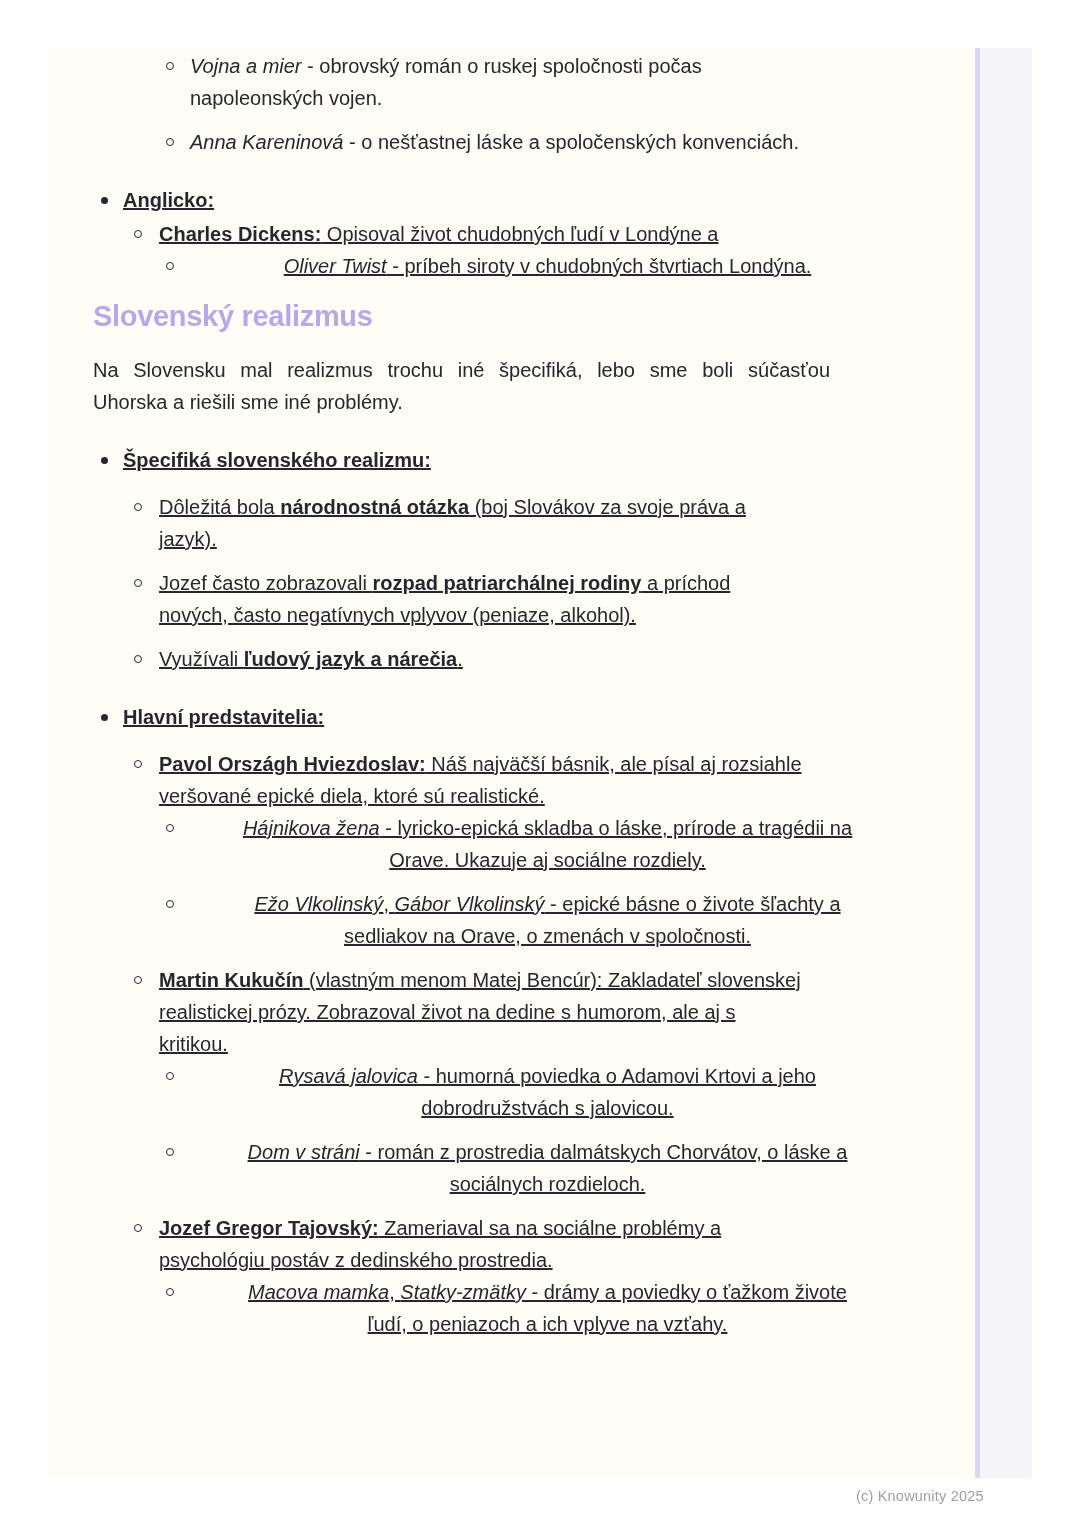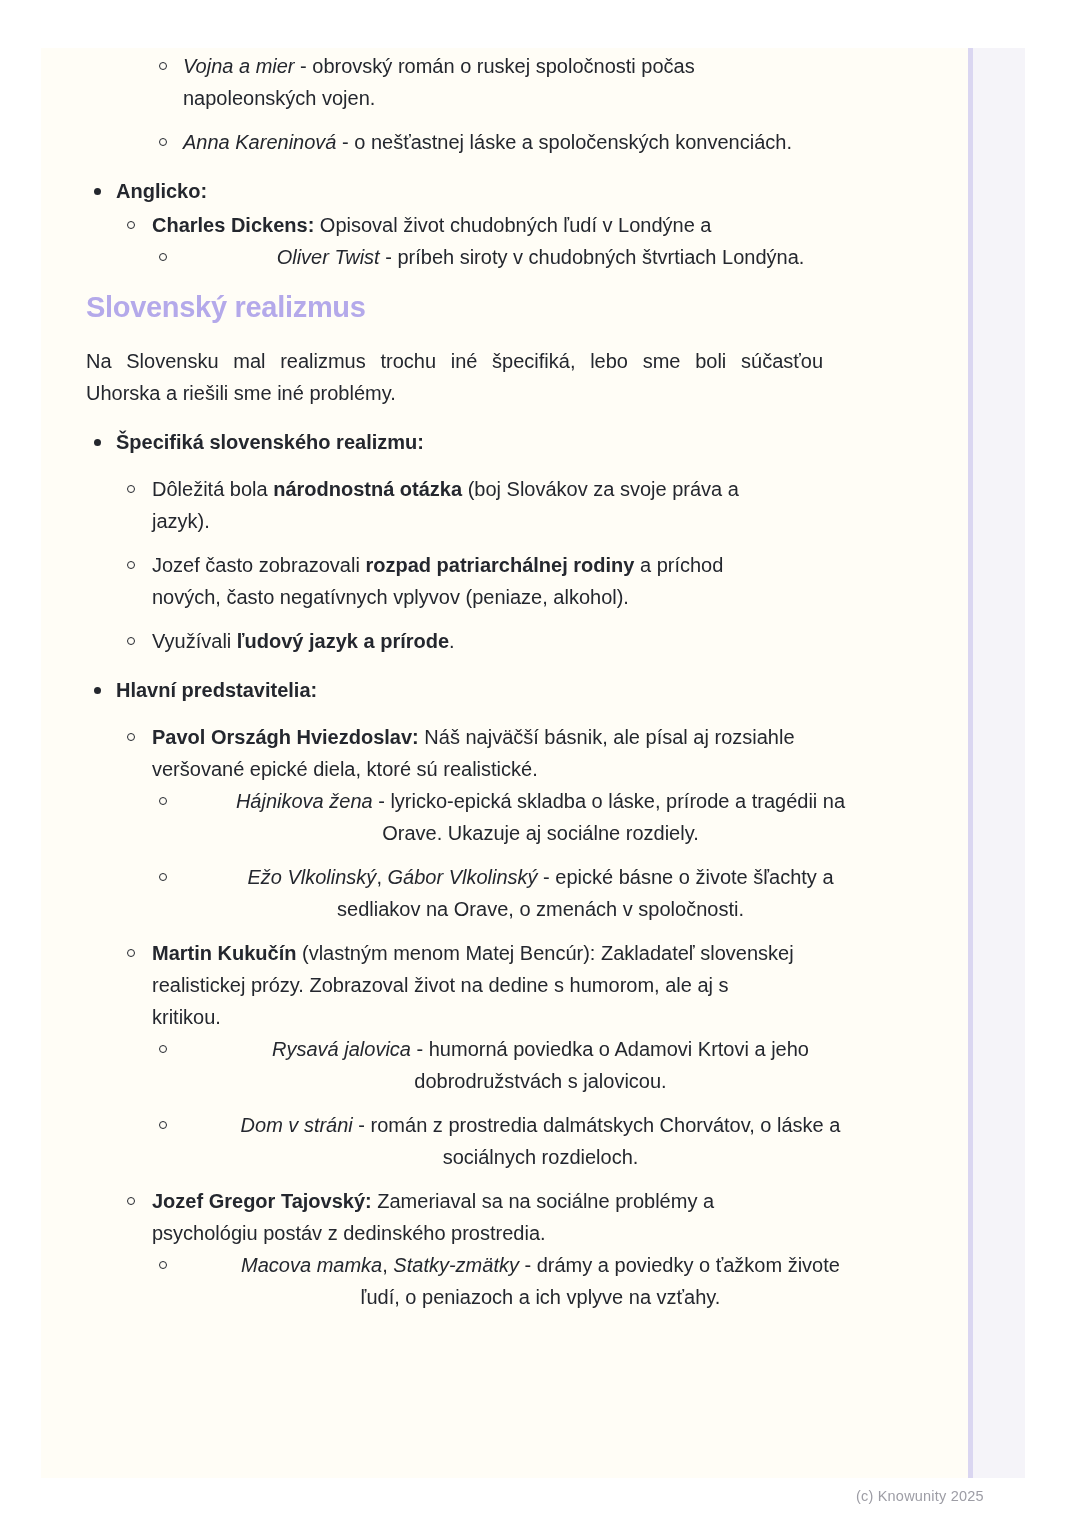--- a/index.html
+++ b/index.html
@@ -15,41 +15,41 @@
   html,body{width:1080px;height:1528px;}
   body{
     position:relative;
     background:var(--outer-bg);
     font-family:"Liberation Sans","DejaVu Sans",sans-serif;
     color:var(--text);
     overflow:hidden;
   }
   .document-card{
     position:absolute;
-    left:41px;top:48px;
+    left:48px;top:48px;
     width:984px;height:1430px;
     display:flex;
   }
   .page-content{
     width:927px;height:100%;
     background:var(--page-bg);
     padding:2px 70px 0 45px;
     overflow:hidden;
     font-size:20px;
     line-height:32px;
   }
   .page-edge-line{width:5px;height:100%;background:var(--strip-line);}
   .side-panel-strip{flex:1;height:100%;background:var(--strip-panel);}
   ul{list-style:none;}
   li{position:relative;margin-bottom:12px;}
   li>ul{margin-top:2px;}
   li>ul.l3{margin-top:0;text-align:center;}
   ul.spaced{margin-top:15px !important;}
   ul.root{margin-left:66px;}
-  ul.l1>li{padding-left:30px;margin-top:17px;}
+  ul.l1>li{padding-left:30px;margin-top:26px;text-decoration:underline;}
   ul.l2>li{padding-left:36px;}
   ul.l3>li{padding-left:31px;}
   .marker{
     position:absolute;
     width:7px;height:7px;
     border-radius:50%;
     top:12.5px;
   }
   .marker.disc{background:var(--text);left:8px;}
   .marker.circ{
@@ -133,21 +133,21 @@
               <div class="tline"><span>Dôležitá bola </span><span class="b">národnostná otázka</span><span> (boj Slovákov za svoje práva a</span></div>
               <div class="tline"><span>jazyk).</span></div>
             </li>
             <li>
               <span class="marker circ"></span>
               <div class="tline"><span>Jozef často zobrazovali </span><span class="b">rozpad patriarchálnej rodiny</span><span> a príchod</span></div>
               <div class="tline"><span>nových, často negatívnych vplyvov (peniaze, alkohol).</span></div>
             </li>
             <li>
               <span class="marker circ"></span>
-              <div class="tline"><span>Využívali </span><span class="b">ľudový jazyk a prírode</span><span>.</span></div>
+              <div class="tline"><span>Využívali </span><span class="b">ľudový jazyk a nárečia</span><span>.</span></div>
             </li>
           </ul>
         </li>
         <li>
           <span class="marker disc"></span>
           <div class="tline"><span class="b">Hlavní predstavitelia:</span></div>
           <ul class="l2 spaced">
             <li>
               <span class="marker circ"></span>
               <div class="tline"><span class="b">Pavol Országh Hviezdoslav:</span><span> Náš najväčší básnik, ale písal aj rozsiahle</span></div>

